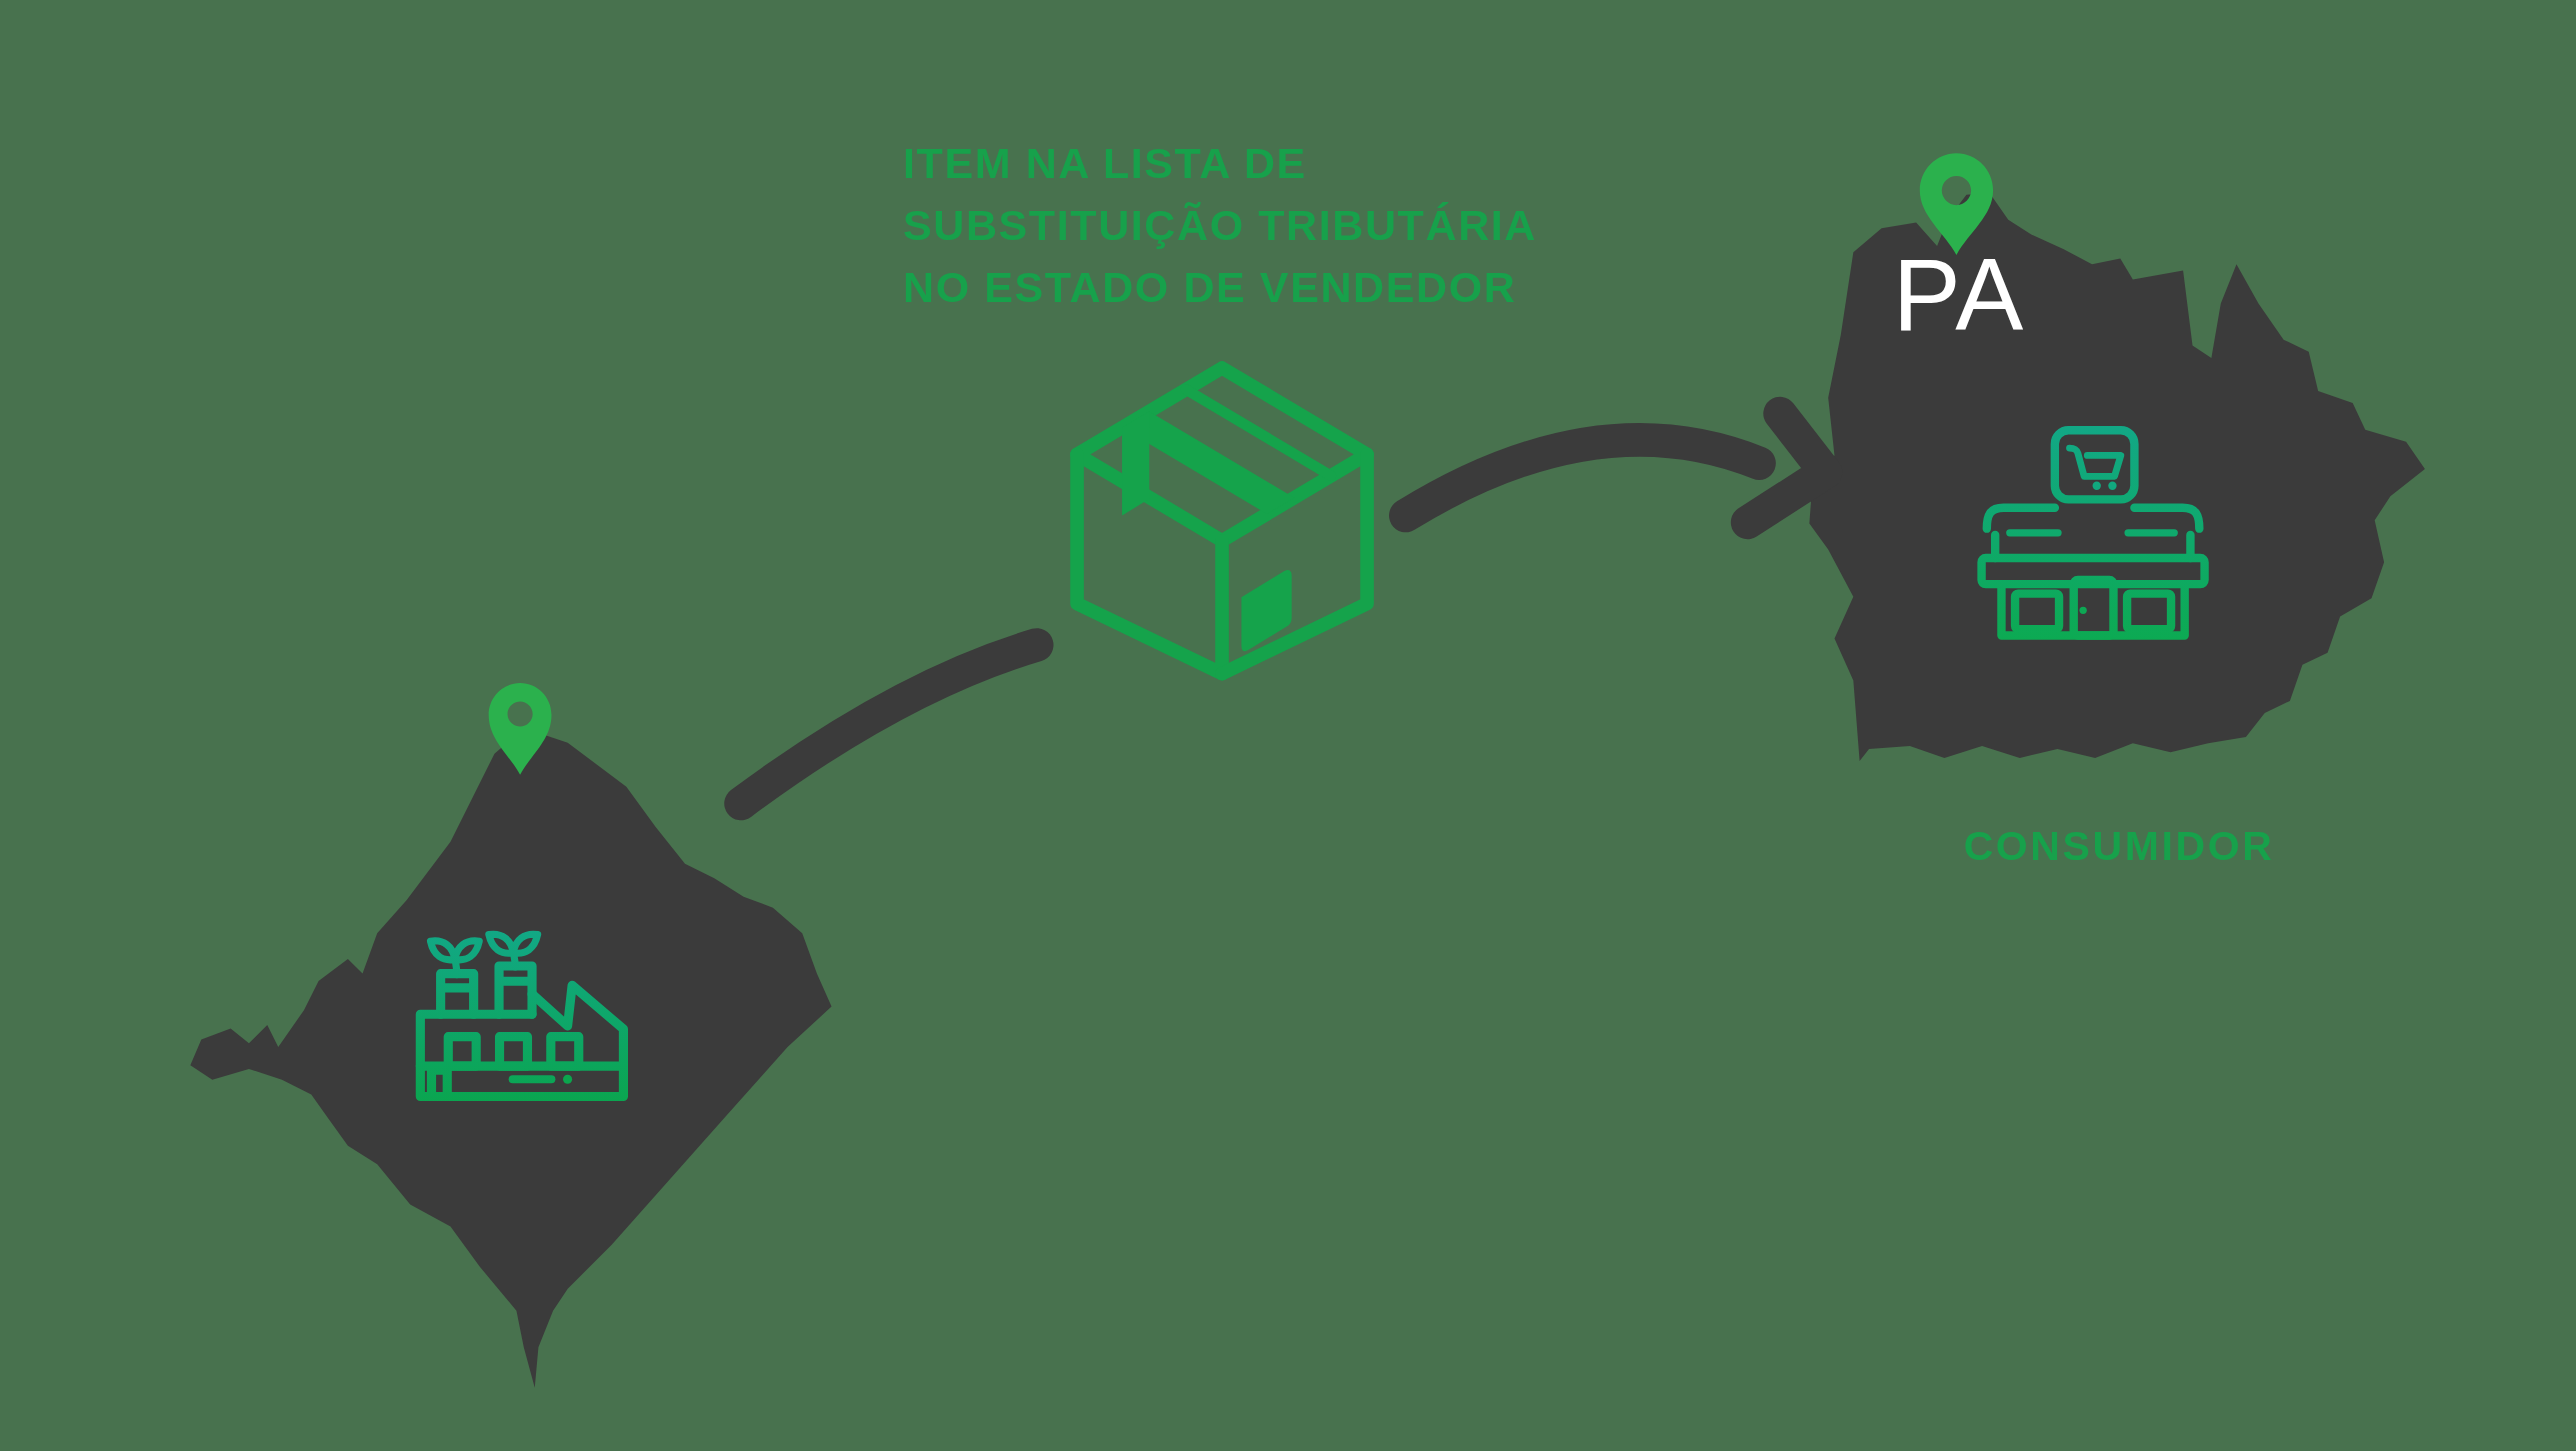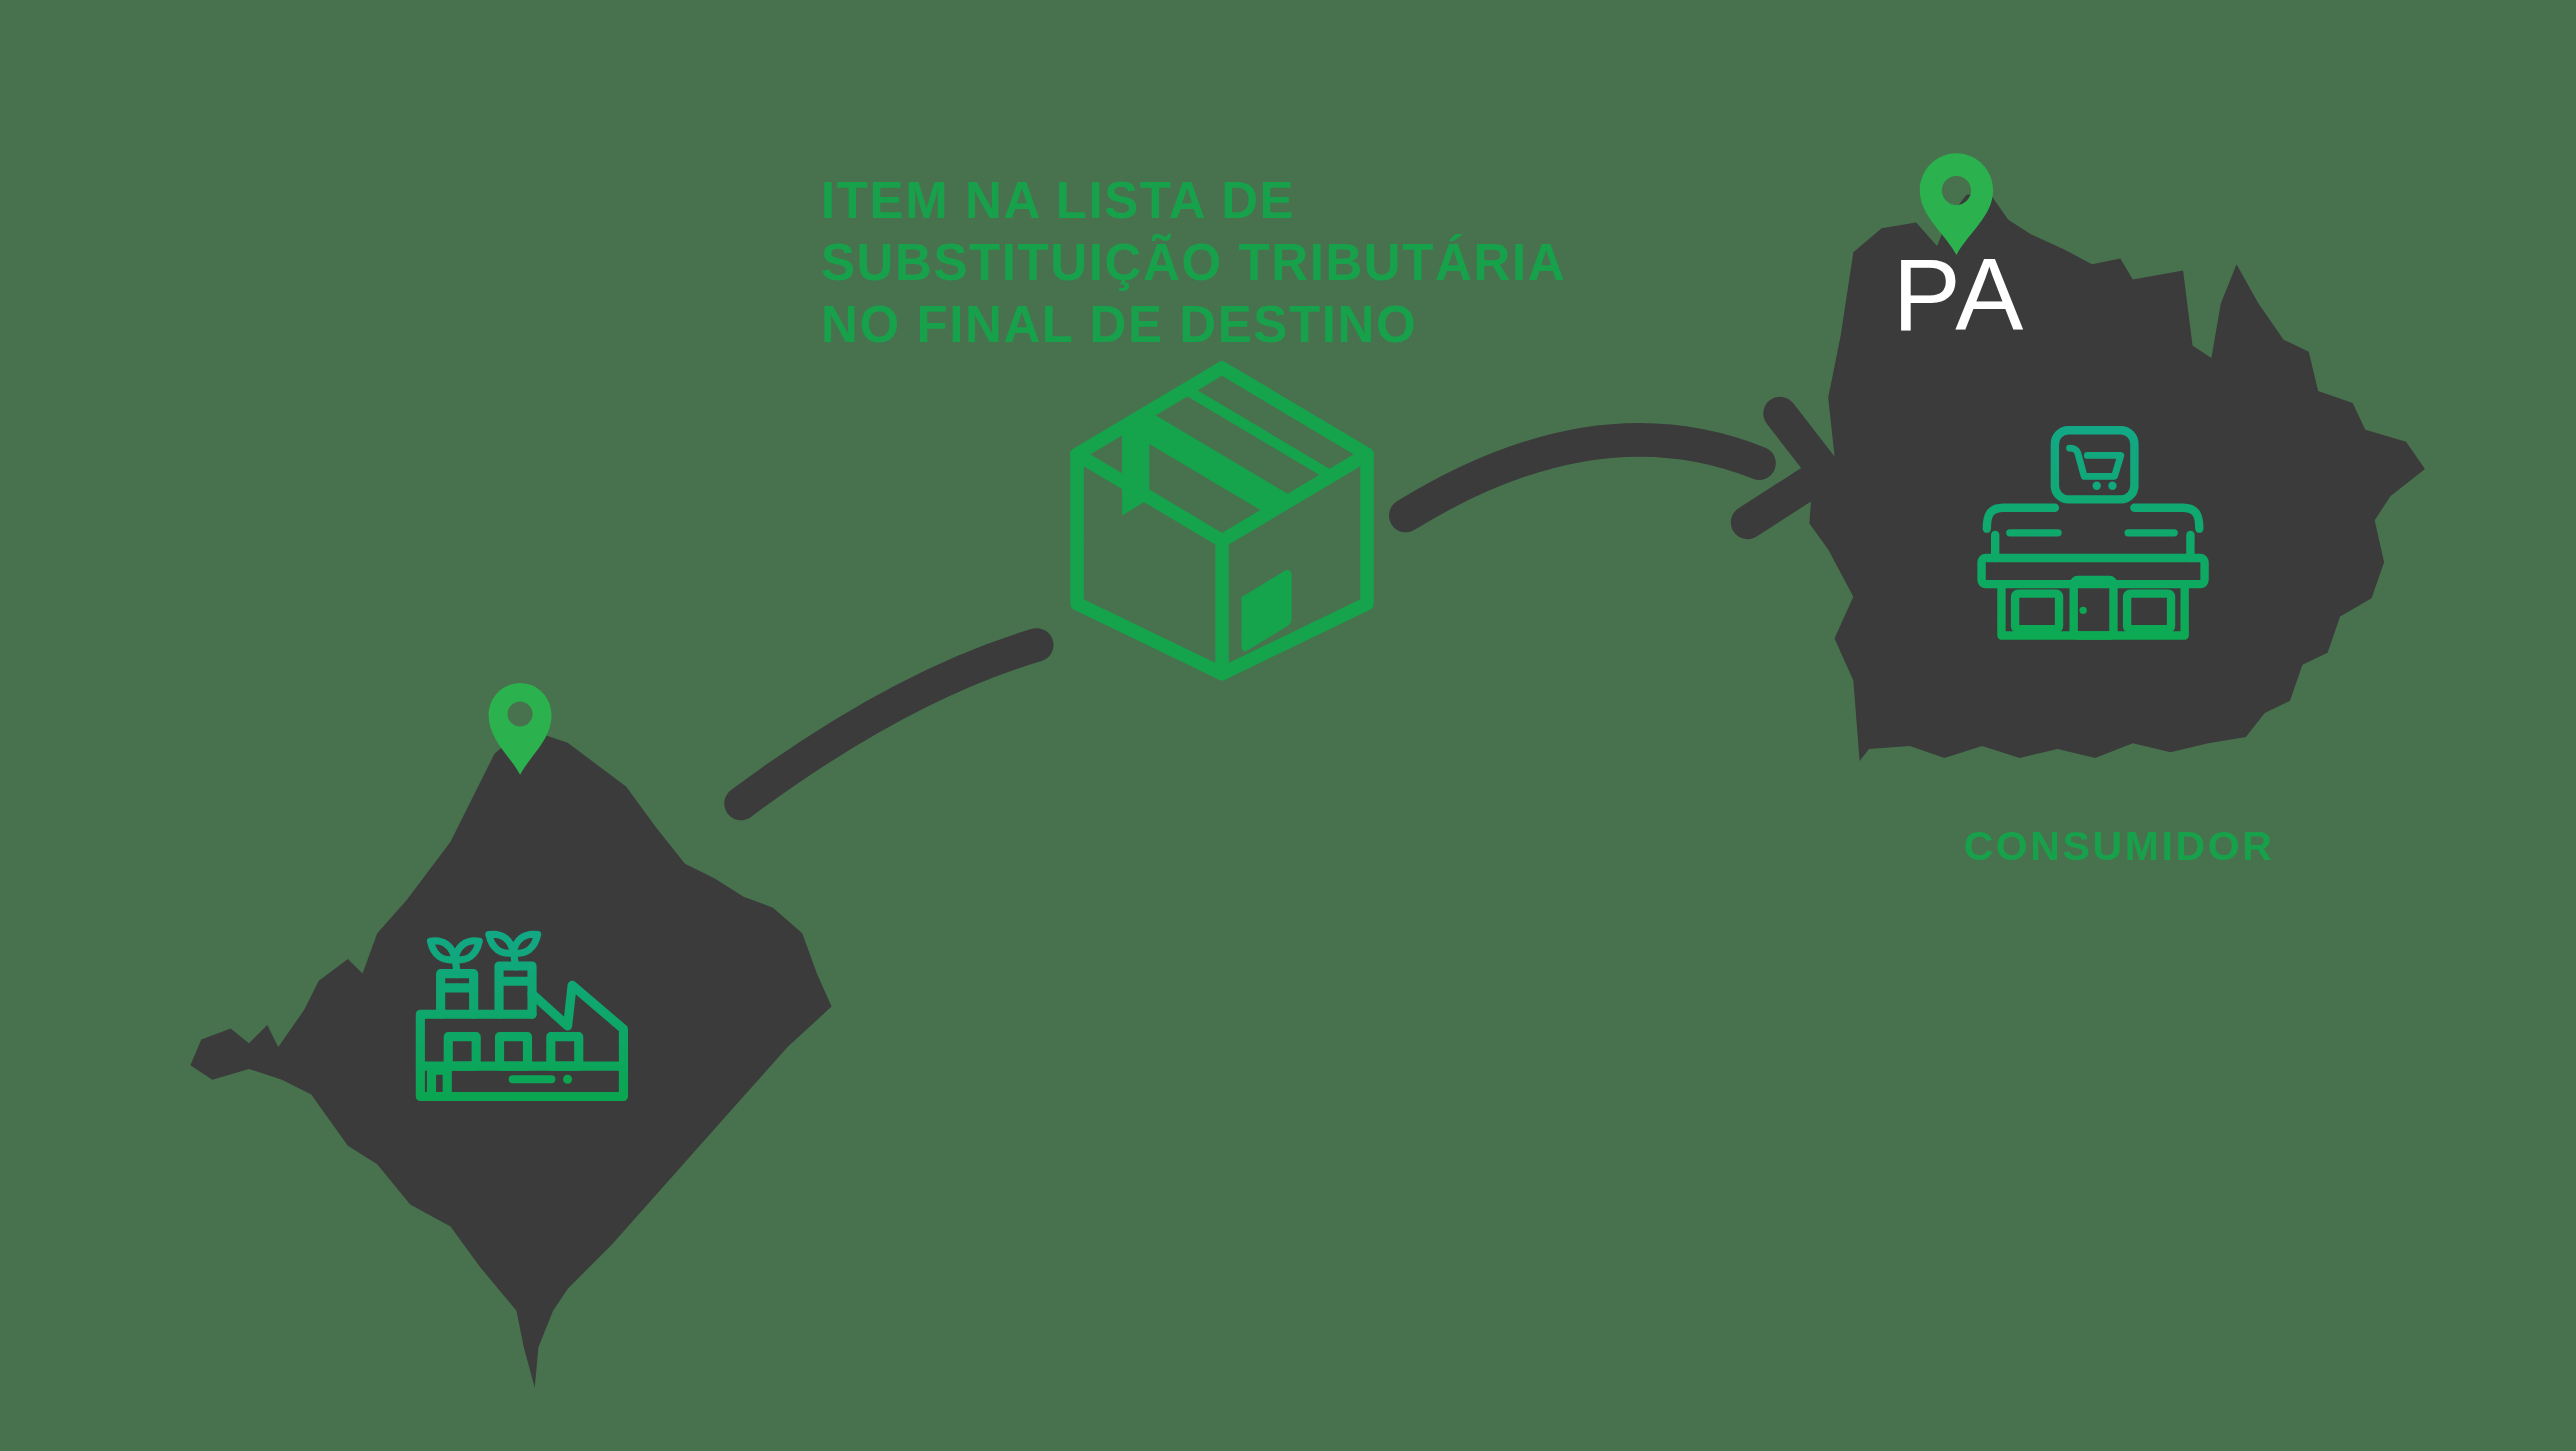--- a/index.html
+++ b/index.html
@@ -3,23 +3,23 @@
 <meta charset="utf-8">
 <style>
   html,body{margin:0;padding:0;background:#48724E;}
   .canvas{
     position:relative;width:2576px;height:1451px;overflow:hidden;
     background:#48724E;
     font-family:"Liberation Sans", sans-serif;
   }
   svg.layer{position:absolute;left:0;top:0;width:2576px;height:1451px;}
   .title{
-    position:absolute;left:821px;top:132px;
-    color:#17A14B;font-size:51px;font-weight:800;
-    letter-spacing:1.6px;line-height:62px;white-space:nowrap;margin-top:38px;
+    position:absolute;left:903px;top:132px;
+    color:#17A14B;font-size:43px;font-weight:800;
+    letter-spacing:1.6px;line-height:62px;white-space:nowrap;
   }
   .state-code{
     position:absolute;transform:translate(-50%,-50%);
     color:#ffffff;font-weight:400;font-size:102px;letter-spacing:2.1px;white-space:nowrap;
   }
   .state-code.rs{left:530px;top:813px;}
   .state-code.pa{left:1959px;top:295px;}
   .role{
     position:absolute;transform:translate(-50%,-50%);
     color:#17A14B;font-weight:800;font-size:41px;letter-spacing:2.6px;
@@ -120,21 +120,21 @@
       <path stroke-width="20" d="M248,71 L525,236"></path>
       <path stroke="none" fill="#15A34B" d="M178,113 L455,278 L403,309 L126,144 Z"></path>
       <path stroke="none" fill="#15A34B" d="M126,144 L178,113 L178,280 L126,312 Z"></path>
       <path stroke="none" fill="#15A34B" d="M354,468 L436,418 C444,413 450,417 450,426 L450,508 C450,516 446,521 439,525 L367,569 C359,574 354,570 354,561 Z"></path>
     </g>
   </svg>
 
   <div class="title">
     <div>ITEM NA LISTA DE</div>
     <div>SUBSTITUIÇÃO TRIBUTÁRIA</div>
-    <div>NO FINAL DE DESTINO</div>
+    <div>NO ESTADO DE VENDEDOR</div>
   </div>
 
   <div class="state-code pa">PA</div>
 
   <div class="role consumidor">
     <div>CONSUMIDOR</div>
   </div>
 
 </div>
 

